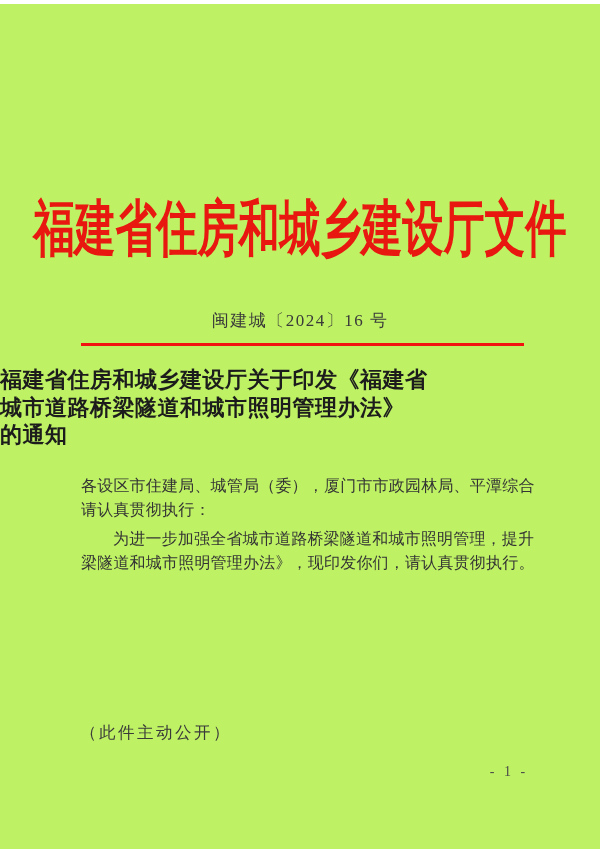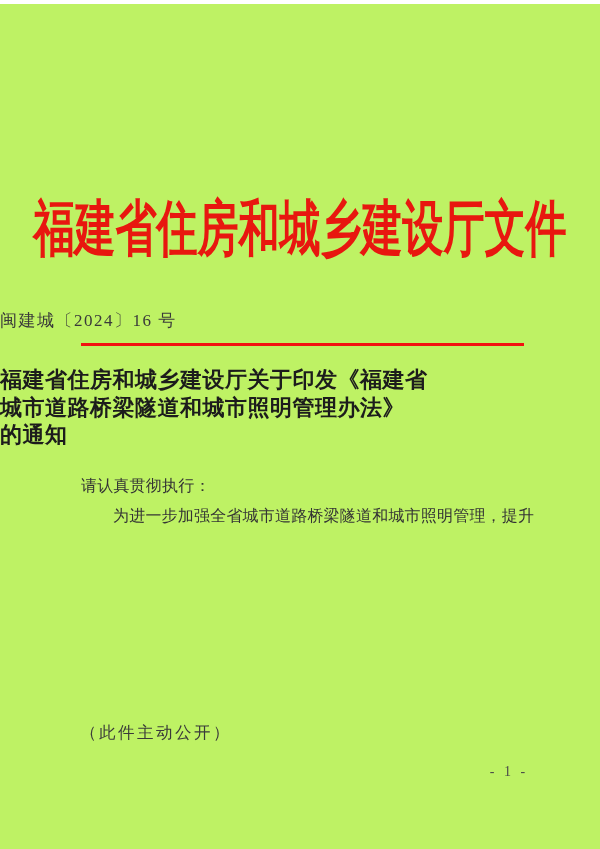--- a/index.html
+++ b/index.html
@@ -31,20 +31,21 @@
     transform: scaleY(1.48);
     transform-origin: top center;
     white-space: nowrap;
   }
   
   .doc-number {
     position: absolute;
     top: 305px;
     left: 0;
     width: 100%;
+    text-align: center;
     font-size: 17px;
     letter-spacing: 1.5px;
     color: #3a3a3a;
   }
   
   .red-divider {
     position: absolute;
     top: 339px;
     left: 81px;
     width: 443px;
@@ -138,22 +139,24 @@
 
   <div class="red-divider" style="background: rgb(242, 18, 16);"></div>
 
   <div class="notice-title">
     <div>福建省住房和城乡建设厅关于印发《福建省</div>
     <div>城市道路桥梁隧道和城市照明管理办法》</div>
     <div>的通知</div>
   </div>
 
   <div class="body-block">
+    <div class="body-line">各设区市住建局、城管局（委），厦门市市政园林局、平潭综合</div>
     <div class="body-line">请认真贯彻执行：</div>
     <div class="body-line para-gap indent-2">为进一步加强全省城市道路桥梁隧道和城市照明管理，提升</div>
+    <div class="body-line">梁隧道和城市照明管理办法》，现印发你们，请认真贯彻执行。</div>
   </div>
 
 
   <div class="disclosure-note">（此件主动公开）</div>
 
   <div class="page-number">- 1 -</div>
 
 </div>
 
 </body></html>

